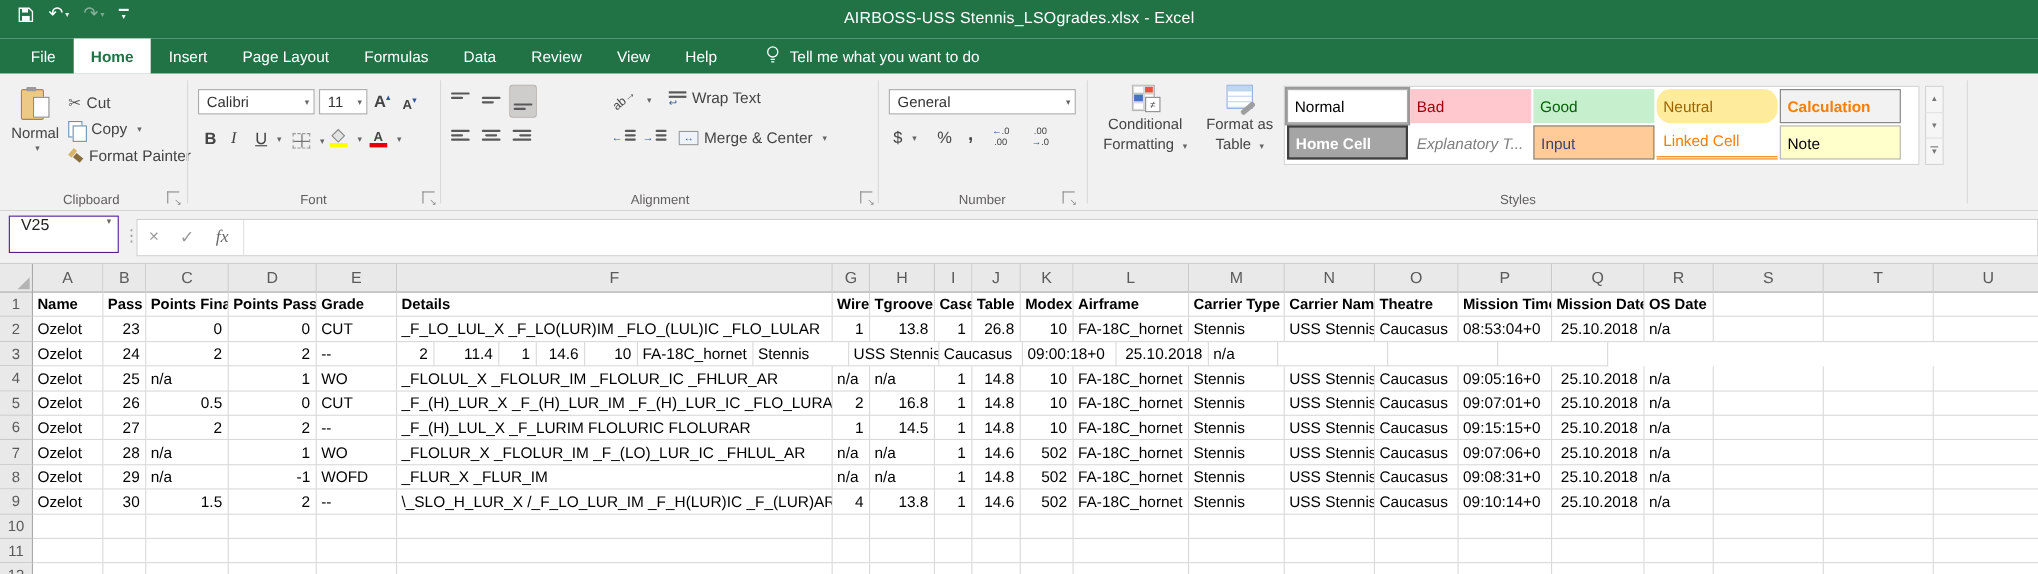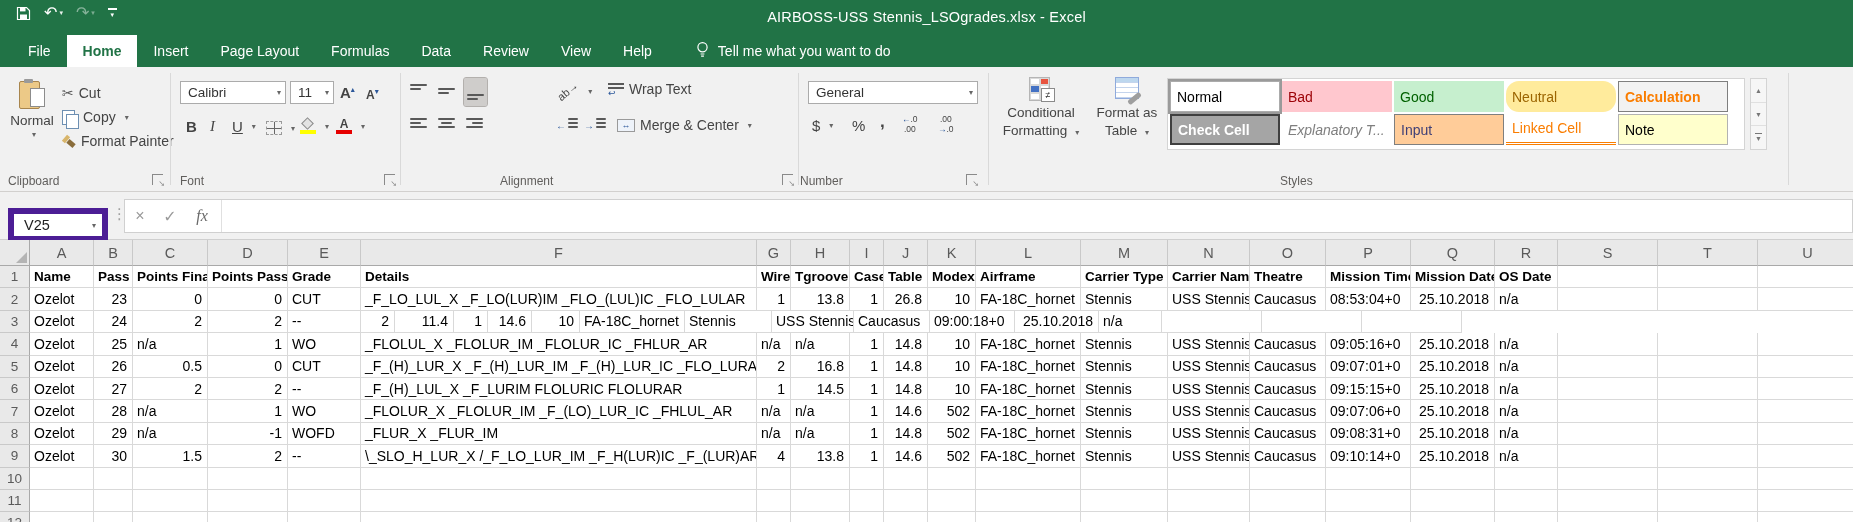--- a/index.html
+++ b/index.html
@@ -20,21 +20,21 @@
   
   .tabrow{position:absolute;top:35px;left:0;right:0;height:32px;background:#217346;display:flex;
           align-items:stretch;color:#fff;padding-left:12px;font-size:14px}
   .tab{display:flex;align-items:center;padding:0 16px}
   .tab.active{background:#fff;color:#217346;font-weight:bold}
   .tellme{display:flex;align-items:center;gap:9px;margin-left:28px}
   
   .ribbon{position:absolute;top:67px;left:0;right:0;height:125px;background:#f1f1f1;
           border-bottom:1px solid #d2d0ce;box-sizing:border-box;color:#444;font-size:14px}
   .rdiv{position:absolute;top:6px;bottom:6px;width:1px;background:#d9d9d9}
-  .glabel{position:absolute;bottom:3px;font-size:12px;color:#605e5c;text-align:left}
+  .glabel{position:absolute;bottom:3px;font-size:12px;color:#605e5c;text-align:center}
   .launcher{position:absolute;bottom:6px;width:10px;height:10px;border-top:1px solid #8a8a8a;border-left:1px solid #8a8a8a}
   .launcher::after{content:"\2198";position:absolute;right:-2px;bottom:-3px;font-size:8px;color:#8a8a8a}
   .bigbtn{position:absolute;display:flex;flex-direction:column;align-items:center;justify-content:flex-start}
   .bb-l{font-size:13.5px;color:#444;text-align:center;line-height:1.3;white-space:nowrap}
   .smallbtn{position:absolute;display:flex;align-items:center;gap:5px;height:22px;white-space:nowrap}
   .combo{position:absolute;height:23px;background:#fff;border:1px solid #ababab;box-sizing:border-box;
          display:flex;align-items:center;padding:0 4px 0 7px;font-size:13.5px;color:#333}
   .combo .cv{flex:1}
   .caret{font-size:8px;color:#666;margin-left:4px}
   
@@ -98,22 +98,22 @@
         font-size:14px;white-space:nowrap;overflow:hidden}
   .chip.sel{box-shadow:0 0 0 2px #9a9a9a}
   .chip.dblu{border-bottom:3px double #fa7d00}
   .gscroll{position:absolute;left:1750px;top:11px;width:17px;height:72px;border:1px solid #d4d4d4;background:#f6f6f6;
            box-sizing:border-box;display:flex;flex-direction:column}
   .gs-btn{flex:1;display:flex;align-items:center;justify-content:center;font-size:7px;color:#777;border-bottom:1px solid #e0e0e0}
   .gs-btn:last-child{border-bottom:none}
   .gs-btn .bar{border-top:1px solid #777;padding-top:1px}
   
   .fbar{position:absolute;top:192px;left:0;right:0;height:48px;background:#f1f1f1;border-bottom:1px solid #cfcfcf;box-sizing:border-box}
-  .namebox{position:absolute;left:8px;top:16px;width:100px;height:34px;background:#fff;border:6px solid #4c1d95;
-           box-sizing:border-box;display:flex;align-items:center;padding:0 6px 0 10px;font-size:14.5px;color:#222}
+  .namebox{position:absolute;left:8px;top:4px;width:100px;height:34px;background:#fff;border:1px solid #4c1d95;
+           box-sizing:border-box;display:flex;align-items:flex-start;padding:0 6px 0 10px;font-size:14.5px;color:#222}
   .namebox .cv{flex:1}
   .fdots{position:absolute;left:112px;top:13px;color:#a0a0a0;font-size:15px}
   .fpanel{position:absolute;left:124px;top:7px;right:0;height:34px;background:#fff;border:1px solid #d0d0d0;
           box-sizing:border-box;display:flex;align-items:center}
   .fbtn{width:30px;text-align:center;color:#9a9a9a;font-size:16px}
   .fx{font-family:"Liberation Serif",serif;font-style:italic;font-size:16px;color:#6a6a6a;width:34px;text-align:center}
   .fsep{width:1px;align-self:stretch;background:#e0e0e0;margin:0 2px}
   .finput{flex:1;height:100%;display:flex;align-items:center;padding-left:8px;font-size:14px;color:#222}
   
   .sheet{position:absolute;top:240px;left:0;width:1853px;height:282px;overflow:hidden;background:#fff}
@@ -390,21 +390,21 @@
       </span>
       <span class="bb-l">Format as</span>
       <span class="bb-l"><span>Table</span> <span class="caret">▾</span></span>
     </div>
     <div class="gallery" id="style-gallery">
         <div class="chip sel" style="background: rgb(255, 255, 255); color: rgb(0, 0, 0); border: 1px solid rgb(171, 171, 171);">Normal</div>
         <div class="chip" style="background: rgb(255, 199, 206); color: rgb(156, 0, 6);">Bad</div>
         <div class="chip" style="background: rgb(198, 239, 206); color: rgb(0, 97, 0);">Good</div>
         <div class="chip" style="background: rgb(255, 235, 156); color: rgb(156, 101, 0); border-radius: 13px;">Neutral</div>
         <div class="chip" style="background: rgb(242, 242, 242); color: rgb(250, 125, 0); border: 1px solid rgb(127, 127, 127); font-weight: bold;">Calculation</div>
-        <div class="chip" style="background: rgb(165, 165, 165); color: rgb(255, 255, 255); border: 2px solid rgb(63, 63, 63); font-weight: bold;">Check Cell</div>
+        <div class="chip" style="background: rgb(165, 165, 165); color: rgb(255, 255, 255); border: 2px solid rgb(63, 63, 63); font-weight: bold;">Home Cell</div>
         <div class="chip" style="background: rgb(255, 255, 255); color: rgb(127, 127, 127); font-style: italic;">Explanatory T...</div>
         <div class="chip" style="background: rgb(255, 204, 153); color: rgb(63, 63, 118); border: 1px solid rgb(127, 127, 127);">Input</div>
         <div class="chip dblu" style="background: rgb(255, 255, 255); color: rgb(250, 125, 0);">Linked Cell</div>
         <div class="chip" style="background: rgb(255, 255, 204); color: rgb(0, 0, 0); border: 1px solid rgb(178, 178, 178);">Note</div>
       </div>
     <div class="gscroll">
       <span class="gs-btn">▲</span>
       <span class="gs-btn">▼</span>
       <span class="gs-btn">
           <span class="bar">▼</span>

